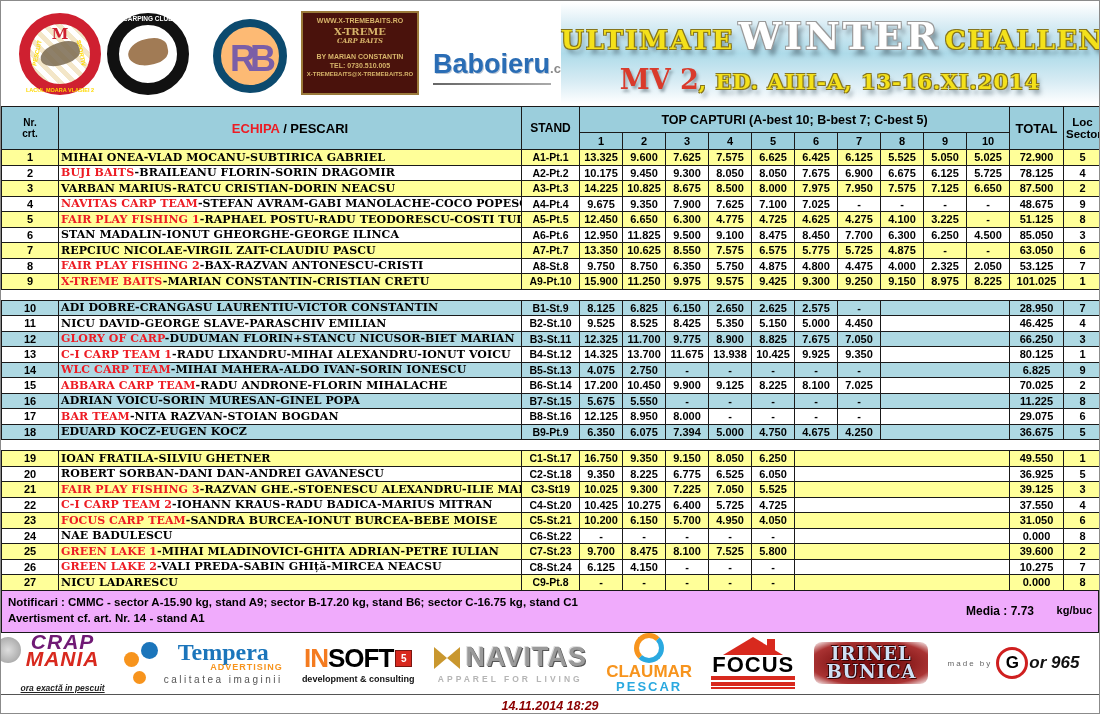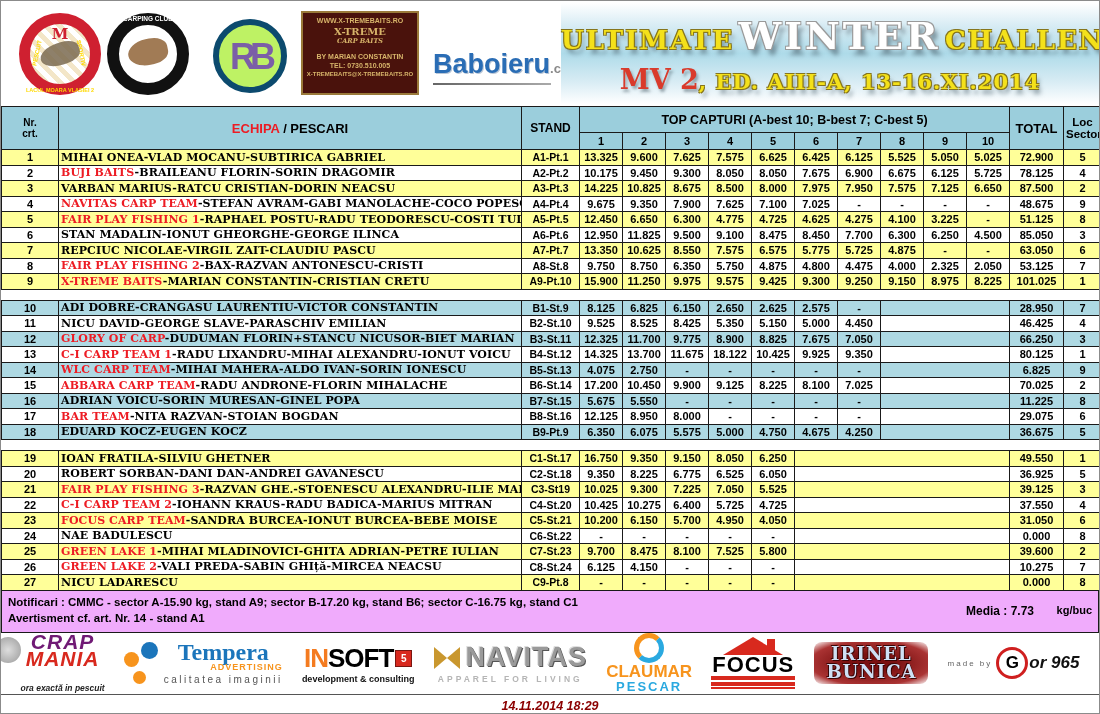--- a/index.html
+++ b/index.html
@@ -15,21 +15,21 @@
   .logo-moara .fish{width:40px;height:22px;margin:2px auto 0;background:#7a6a50;border-radius:50% 40% 40% 50%;transform:rotate(-18deg);opacity:.85;}
   .arc-txt{position:absolute;font:bold 6px "Liberation Sans",sans-serif;color:#ffd900;white-space:nowrap;}
   .logo-moara .t-top{left:-6px;top:26px;transform:rotate(-78deg);}
   .logo-moara .t-side{right:-4px;top:26px;transform:rotate(78deg);}
   .logo-moara .t-bot{left:50%;bottom:-9px;transform:translateX(-50%);font-size:5.5px;}
   .logo-carping{left:106px;top:12px;width:82px;height:82px;border:12px solid #111;background:#fff;}
   .logo-carping .cc-text{position:absolute;top:-10px;left:50%;transform:translateX(-50%);
       font:bold 6.5px "Liberation Sans",sans-serif;color:#fff;white-space:nowrap;}
   .logo-carping .carp{width:40px;height:26px;margin:14px auto 0;background:#8a5a2a;border-radius:55% 45% 45% 55%;
       transform:rotate(-12deg);opacity:.8;}
-  .logo-rb{left:212px;top:18px;width:74px;height:74px;border:6px solid #0c4a6e;background:#bef264;}
+  .logo-rb{left:212px;top:18px;width:74px;height:74px;border:8px solid #0c4a6e;background:#fdba74;}
   .logo-rb .rb{font:bold 36px "Liberation Sans",sans-serif;color:#7b5ea7;letter-spacing:-6px;line-height:64px;}
   .logo-xtreme{position:absolute;left:300px;top:10px;width:118px;height:84px;background:#4a120c;
       border:2px solid #9a7a3a;box-sizing:border-box;text-align:center;color:#d7b46a;padding-top:4px;}
   .logo-xtreme .xl1{font:bold 7px "Liberation Sans",sans-serif;}
   .logo-xtreme .xl2{font:bold 10px "DejaVu Serif",serif;margin-top:2px;}
   .logo-xtreme .xl3{font:italic bold 6.5px "DejaVu Serif",serif;}
   .logo-xtreme .xl4{font:bold 7px "Liberation Sans",sans-serif;margin-top:8px;}
   .logo-xtreme .xl5{font:bold 7px "Liberation Sans",sans-serif;margin-top:2px;}
   .logo-xtreme .xl6{font:bold 6px "Liberation Sans",sans-serif;margin-top:2px;}
   .logo-baboieru{position:absolute;left:432px;top:48px;width:120px;text-align:left;}
@@ -76,21 +76,21 @@
   .notes .l2{margin-top:4px;}
   .media{position:absolute;right:64px;top:13px;font:bold 12px "Liberation Sans",sans-serif;}
   .media-unit{position:absolute;right:6px;top:13px;font:bold 11px "Liberation Sans",sans-serif;}
 
   
   .sponsors{height:61px;display:flex;align-items:center;justify-content:space-around;background:#fff;padding:0 10px;}
   .sp{text-align:center;position:relative;}
   .crap .reel{position:absolute;left:-26px;top:4px;width:26px;height:26px;border-radius:50%;background:radial-gradient(#ddd,#999);}
   .crap .c1{font:italic bold 21px "Liberation Sans",sans-serif;color:#701a75;letter-spacing:1px;line-height:17px;}
   .crap .c2{font:italic bold 21px "Liberation Sans",sans-serif;color:#d8291e;letter-spacing:1px;line-height:18px;}
-  .crap .tag{font:italic bold 8.5px "Liberation Sans",sans-serif;color:#222;margin-top:15px;}
+  .crap .tag{font:italic bold 8.5px "Liberation Sans",sans-serif;color:#222;margin-top:15px;text-decoration:underline;}
   .tempera{display:flex;align-items:center;}
   .swirl{position:relative;width:34px;height:42px;margin-right:6px;}
   .swirl i{position:absolute;border-radius:50%;}
   .swirl .s1{width:17px;height:17px;background:#1b75bb;right:0;top:0;}
   .swirl .s2{width:15px;height:15px;background:#f7941d;left:0;top:10px;}
   .swirl .s3{width:13px;height:13px;background:#f7941d;left:9px;bottom:0;}
   .tempera .tm{font:bold 24px "Liberation Serif",serif;color:#1b75bb;line-height:20px;}
   .tempera .ta{font:bold 9px "Liberation Sans",sans-serif;color:#f7941d;text-align:right;letter-spacing:1px;}
   .tempera .tc{font:10px "Liberation Sans",sans-serif;color:#555;letter-spacing:2.5px;margin-top:2px;}
   .insoft .row{display:flex;align-items:center;justify-content:center;}
@@ -418,21 +418,21 @@
           <td class="total">66.250</td>
           <td class="loc">3</td>
         </tr>
         <tr style="background: rgb(255, 255, 255);">
           <td class="nr">13</td>
           <td class="team"><span class="red">C-I CARP TEAM 1</span><span>-RADU LIXANDRU-MIHAI ALEXANDRU-IONUT VOICU</span></td>
           <td class="stand">B4-St.12</td>
           <td class="val">14.325</td>
           <td class="val">13.700</td>
           <td class="val">11.675</td>
-          <td class="val">18.122</td>
+          <td class="val">13.938</td>
           <td class="val">10.425</td>
           <td class="val">9.925</td>
           <td class="val">9.350</td>
           <td class="blank" colspan="3"></td>
           <td class="total">80.125</td>
           <td class="loc">1</td>
         </tr>
         <tr style="background: rgb(174, 217, 227);">
           <td class="nr">14</td>
           <td class="team"><span class="red">WLC CARP TEAM</span><span>-MIHAI MAHERA-ALDO IVAN-SORIN IONESCU</span></td>
@@ -492,21 +492,21 @@
           <td class="blank" colspan="3"></td>
           <td class="total">29.075</td>
           <td class="loc">6</td>
         </tr>
         <tr style="background: rgb(174, 217, 227);">
           <td class="nr">18</td>
           <td class="team"><span>EDUARD KOCZ-EUGEN KOCZ</span></td>
           <td class="stand">B9-Pt.9</td>
           <td class="val">6.350</td>
           <td class="val">6.075</td>
-          <td class="val">5.575</td>
+          <td class="val">7.394</td>
           <td class="val">5.000</td>
           <td class="val">4.750</td>
           <td class="val">4.675</td>
           <td class="val">4.250</td>
           <td class="blank" colspan="3"></td>
           <td class="total">36.675</td>
           <td class="loc">5</td>
         </tr>
         <tr class="spacer">
           <td colspan="15"></td>

